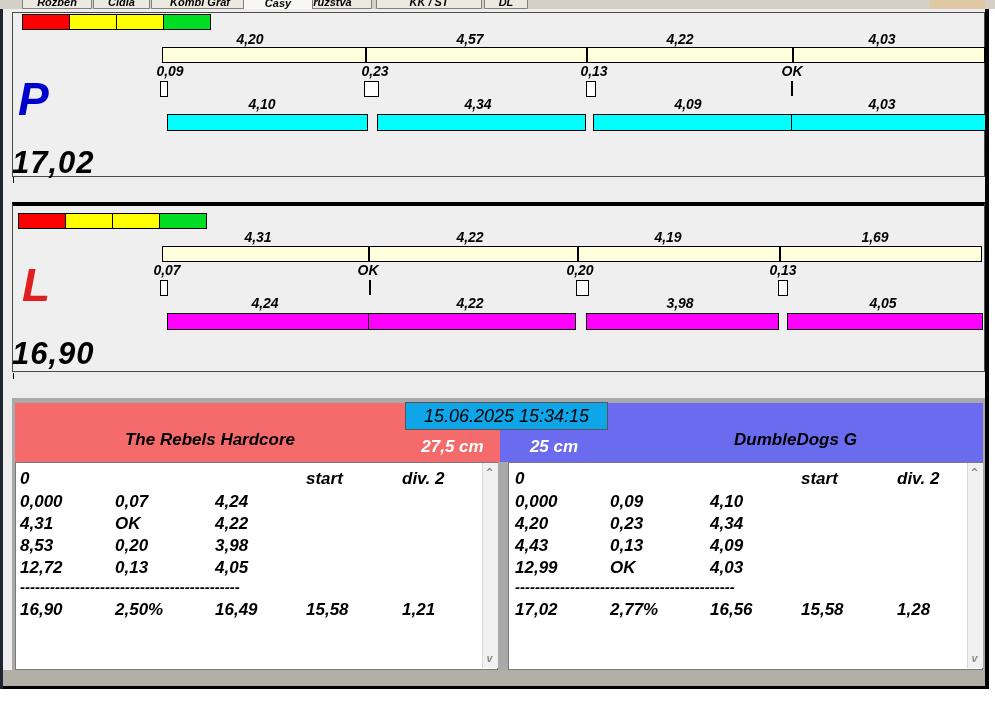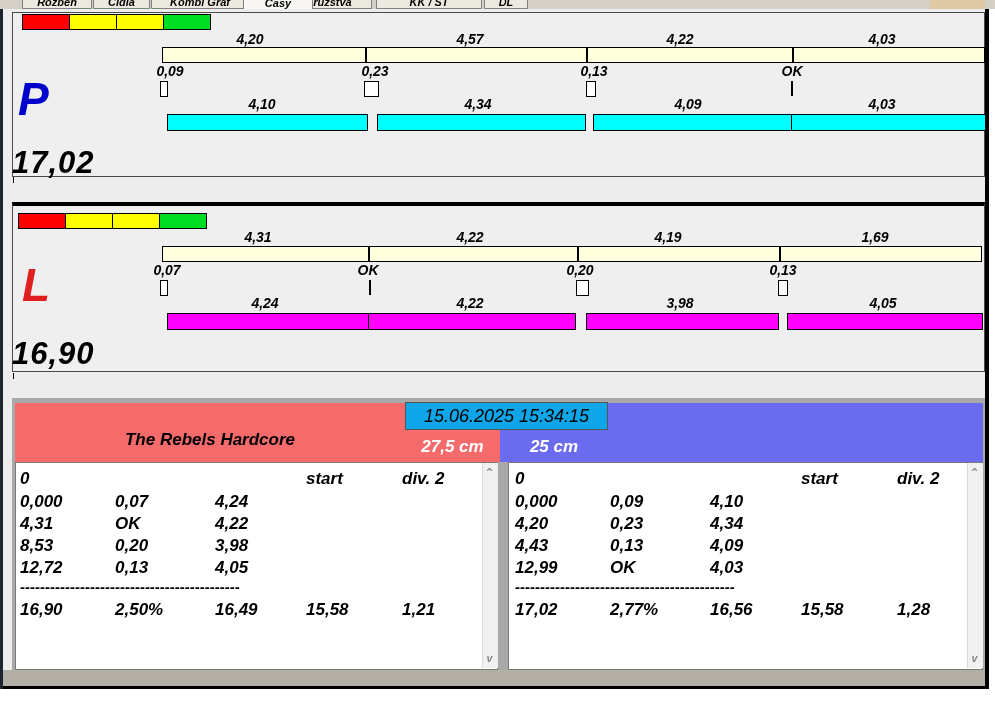--- a/index.html
+++ b/index.html
@@ -177,20 +177,21 @@
   <div class="mseg" id="mc2"></div>
   <div class="mseg" id="mc3"></div>
   <span class="letter" id="letter-l">L</span>
   <span class="total" id="total-l">16,90</span>
   <div class="nub" id="nub2"></div>
 
   <div id="team-section"></div>
   <div class="tblock" id="tblock-l"></div>
   <div class="tblock" id="tblock-r"></div>
   <div class="tname" id="tname-l">The Rebels Hardcore</div>
+  <div class="tname" id="tname-r">DumbleDogs G</div>
   <div class="theight" id="th-l">27,5 cm</div>
   <div class="theight" id="th-r">25 cm</div>
   <div id="datebox">15.06.2025 15:34:15</div>
 
   <div class="tablebox" id="table-l"></div>
   <span class="cell ca r0">0</span>
   <span class="cell cd r0">start</span>
   <span class="cell ce r0">div. 2</span>
   <span class="cell ca r1">0,000</span>
   <span class="cell cb r1">0,07</span>

